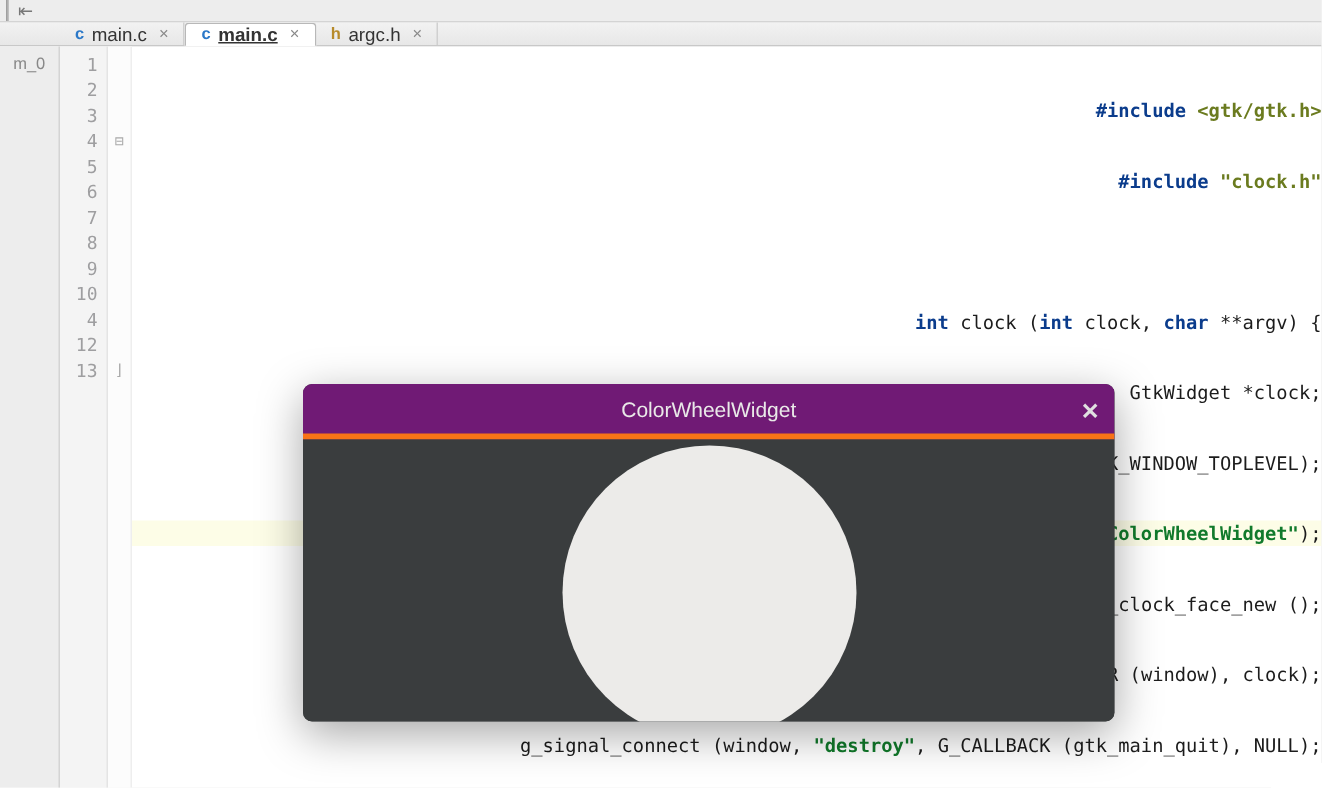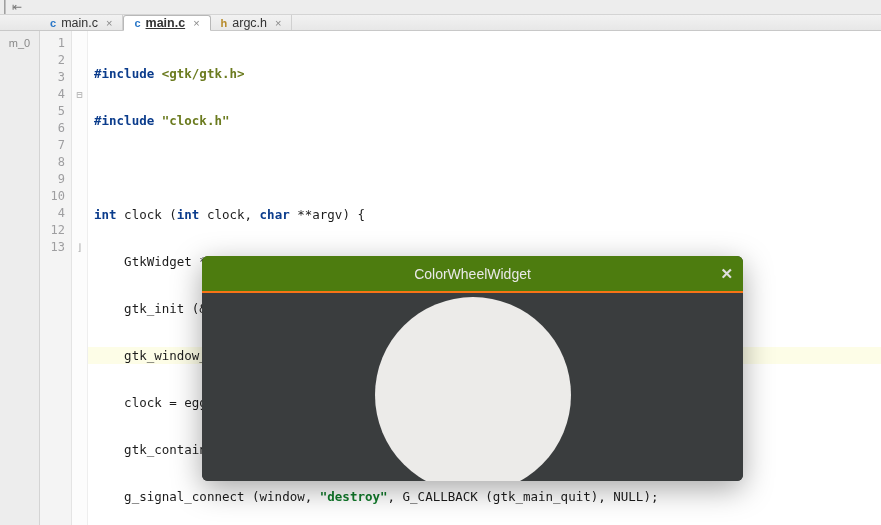--- a/index.html
+++ b/index.html
@@ -21,29 +21,29 @@
   .tab .underline { text-decoration: underline; font-weight: bold; }
   
   .main { flex: 1; display: flex; background: #fff; position: relative; }
   .side-stub { width: 40px; background: #ededed; border-right: 1px solid #d4d4d4; font-size: 11px; color: #888; padding-top: 6px; text-align: center; }
   .gutter { width: 32px; background: #f4f4f4; color: #9e9ea0; font-family: Menlo, Consolas, monospace; font-size: 12px; text-align: right; padding: 4px 6px 0 0; border-right: 1px solid #e4e4e4; user-select: none; }
   .gutter div { height: 17px; line-height: 17px; }
   .fold-col { width: 16px; background: #fcfcfc; border-right: 1px solid #eee; position: relative; font-family: monospace; font-size: 10px; color: #aaa; padding-top: 4px; }
   .fold-col div { height: 17px; line-height: 17px; text-align: center; }
   
   .code { flex: 1; font-family: Menlo, Consolas, monospace; font-size: 12.5px; padding: 4px 0 0 6px; color: #1c1c1c; white-space: pre; position: relative; }
-  .code .line { height: 17px; line-height: 17px; }
+  .code .line { height: 17px; line-height: 17px; text-align: right; }
   .code .hl { background: #fdfde7; margin-left: -6px; padding-left: 6px; width: calc(100% + 6px); }
   
   .kw { color: #0b3c8c; font-weight: bold; }
   .inc { color: #6b7b1f; font-weight: bold; }
   .str { color: #117a2b; font-weight: bold; }
   
   .popup-window { position: absolute; left: 202px; top: 225px; width: 541px; height: 225px; background: #3a3d3e; border-radius: 6px; box-shadow: 0 8px 30px rgba(0,0,0,0.35); overflow: hidden; z-index: 50; }
-  .popup-title { height: 37px; background: #4d7c0f; color: #e9e9e8; font-size: 14px; display: flex; align-items: center; justify-content: center; border-bottom: 2px solid #f97316; font-weight: 500; position: relative; }
+  .popup-title { height: 37px; background: #701a75; color: #e9e9e8; font-size: 14px; display: flex; align-items: center; justify-content: center; border-bottom: 4px solid #f97316; font-weight: 500; position: relative; }
   .popup-close { position: absolute; right: 10px; top: 9px; color: #e0e0e0; font-size: 15px; cursor: pointer; font-weight: bold; }
   .popup-body { position: relative; width: 100%; height: calc(100% - 37px); background: #3a3d3e; display:flex; align-items:center; justify-content:center; }
   .circle { width: 196px; height: 196px; background: #ecebe9; border-radius: 50%; margin-top: 15px; }
 </style>
 </head>
 <body>
 
 <div class="app">
 
   <div class="top-toolbar">

